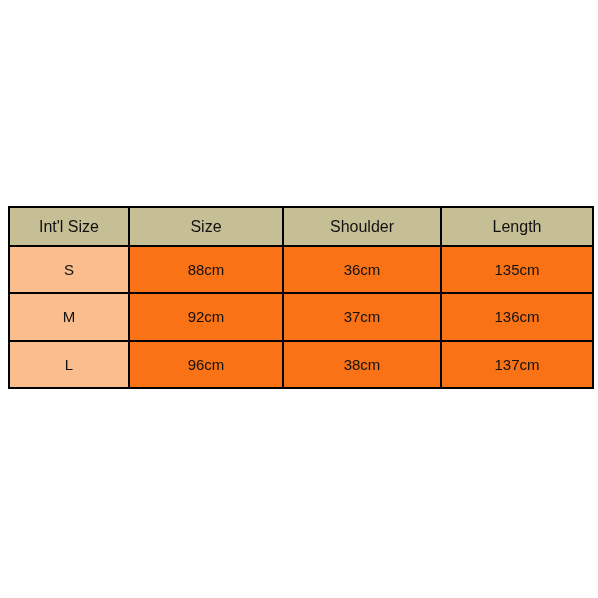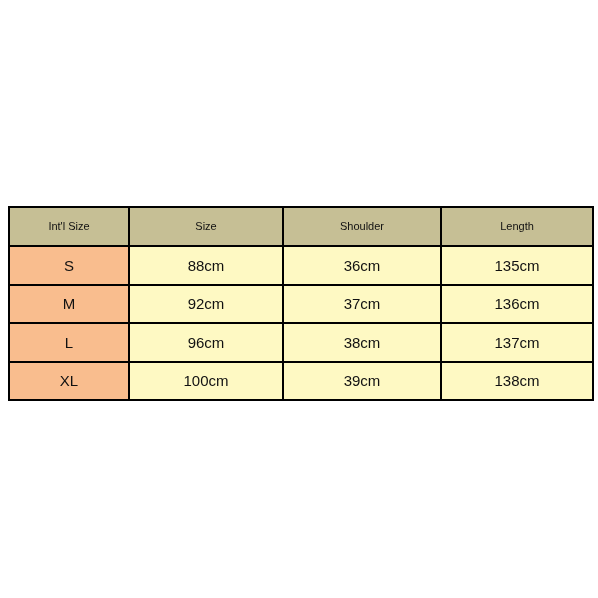--- a/index.html
+++ b/index.html
@@ -39,25 +39,25 @@
     color: #111111;
     font-size: 15px;
     font-family: "Liberation Sans", sans-serif;
     padding: 0;
     line-height: 1;
   }
 
   table.size-chart thead th {
     background: #c6bf95;
     height: 37px;
-    font-size: 11px;
+    font-size: 16px;
   }
 
   table.size-chart tbody td {
-    background: #fef9c3;
+    background: #f97316;
     height: 36.5px;
     font-size: 15px;
   }
 
   table.size-chart tbody td.size-cell {
     background: #f9bd8e;
   }
 
   col.col-size    { width: 120px; }
   col.col-bust    { width: 154px; }
@@ -95,21 +95,15 @@
         <td>92cm</td>
         <td>37cm</td>
         <td>136cm</td>
       </tr>
       <tr>
         <td class="size-cell">L</td>
         <td>96cm</td>
         <td>38cm</td>
         <td>137cm</td>
       </tr>
-      <tr>
-        <td class="size-cell">XL</td>
-        <td>100cm</td>
-        <td>39cm</td>
-        <td>138cm</td>
-      </tr>
     </tbody>
   </table>
 </div>
 
 </body></html>

